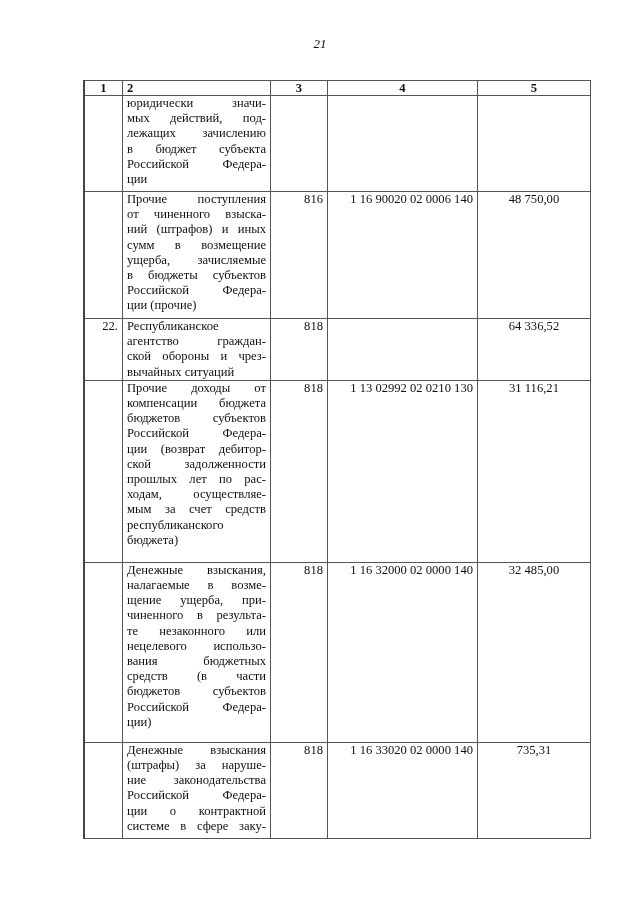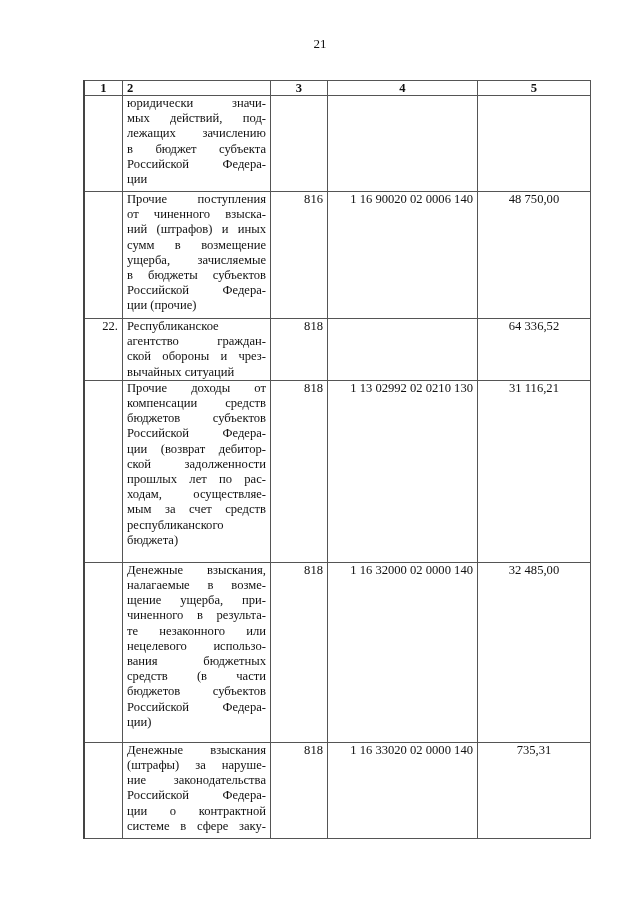--- a/index.html
+++ b/index.html
@@ -3,21 +3,21 @@
 <meta charset="utf-8">
 <style>
   html, body { margin: 0; padding: 0; }
   body {
     width: 640px; height: 905px; background: #ffffff; position: relative;
     font-family: "Liberation Serif", "DejaVu Serif", serif; color: #111;
     overflow: hidden;
   }
   .page-number {
     position: absolute; top: 37px; left: 0; width: 640px; text-align: center;
-    font-size: 13px; line-height: 14px;
+    font-size: 13px; line-height: 14px; font-style: italic;
   }
   table.budget {
     position: absolute; left: 83px; top: 80px;
     border-collapse: collapse; table-layout: fixed;
     font-size: 12.6px; line-height: 15.2px;
   }
   table.budget td, table.budget th {
     border: 1px solid #555; vertical-align: top; padding: 0 4px;
   }
   table.budget th {
@@ -94,21 +94,21 @@
       </td>
       <td class="c3">818</td>
       <td class="c4"></td>
       <td class="c5">64 336,52</td>
     </tr>
 
     <tr style="height:182px">
       <td class="c1 v1 nobottom"></td>
       <td class="c2">
         <span class="line">Прочие доходы от</span>
-        <span class="line">компенсации средств</span>
+        <span class="line">компенсации бюджета</span>
         <span class="line">бюджетов субъектов</span>
         <span class="line">Российской Федера-</span>
         <span class="line">ции (возврат дебитор-</span>
         <span class="line">ской задолженности</span>
         <span class="line">прошлых лет по рас-</span>
         <span class="line">ходам, осуществляе-</span>
         <span class="line">мым за счет средств</span>
         <span class="line last">республиканского</span>
         <span class="line last">бюджета)</span>
       </td>

